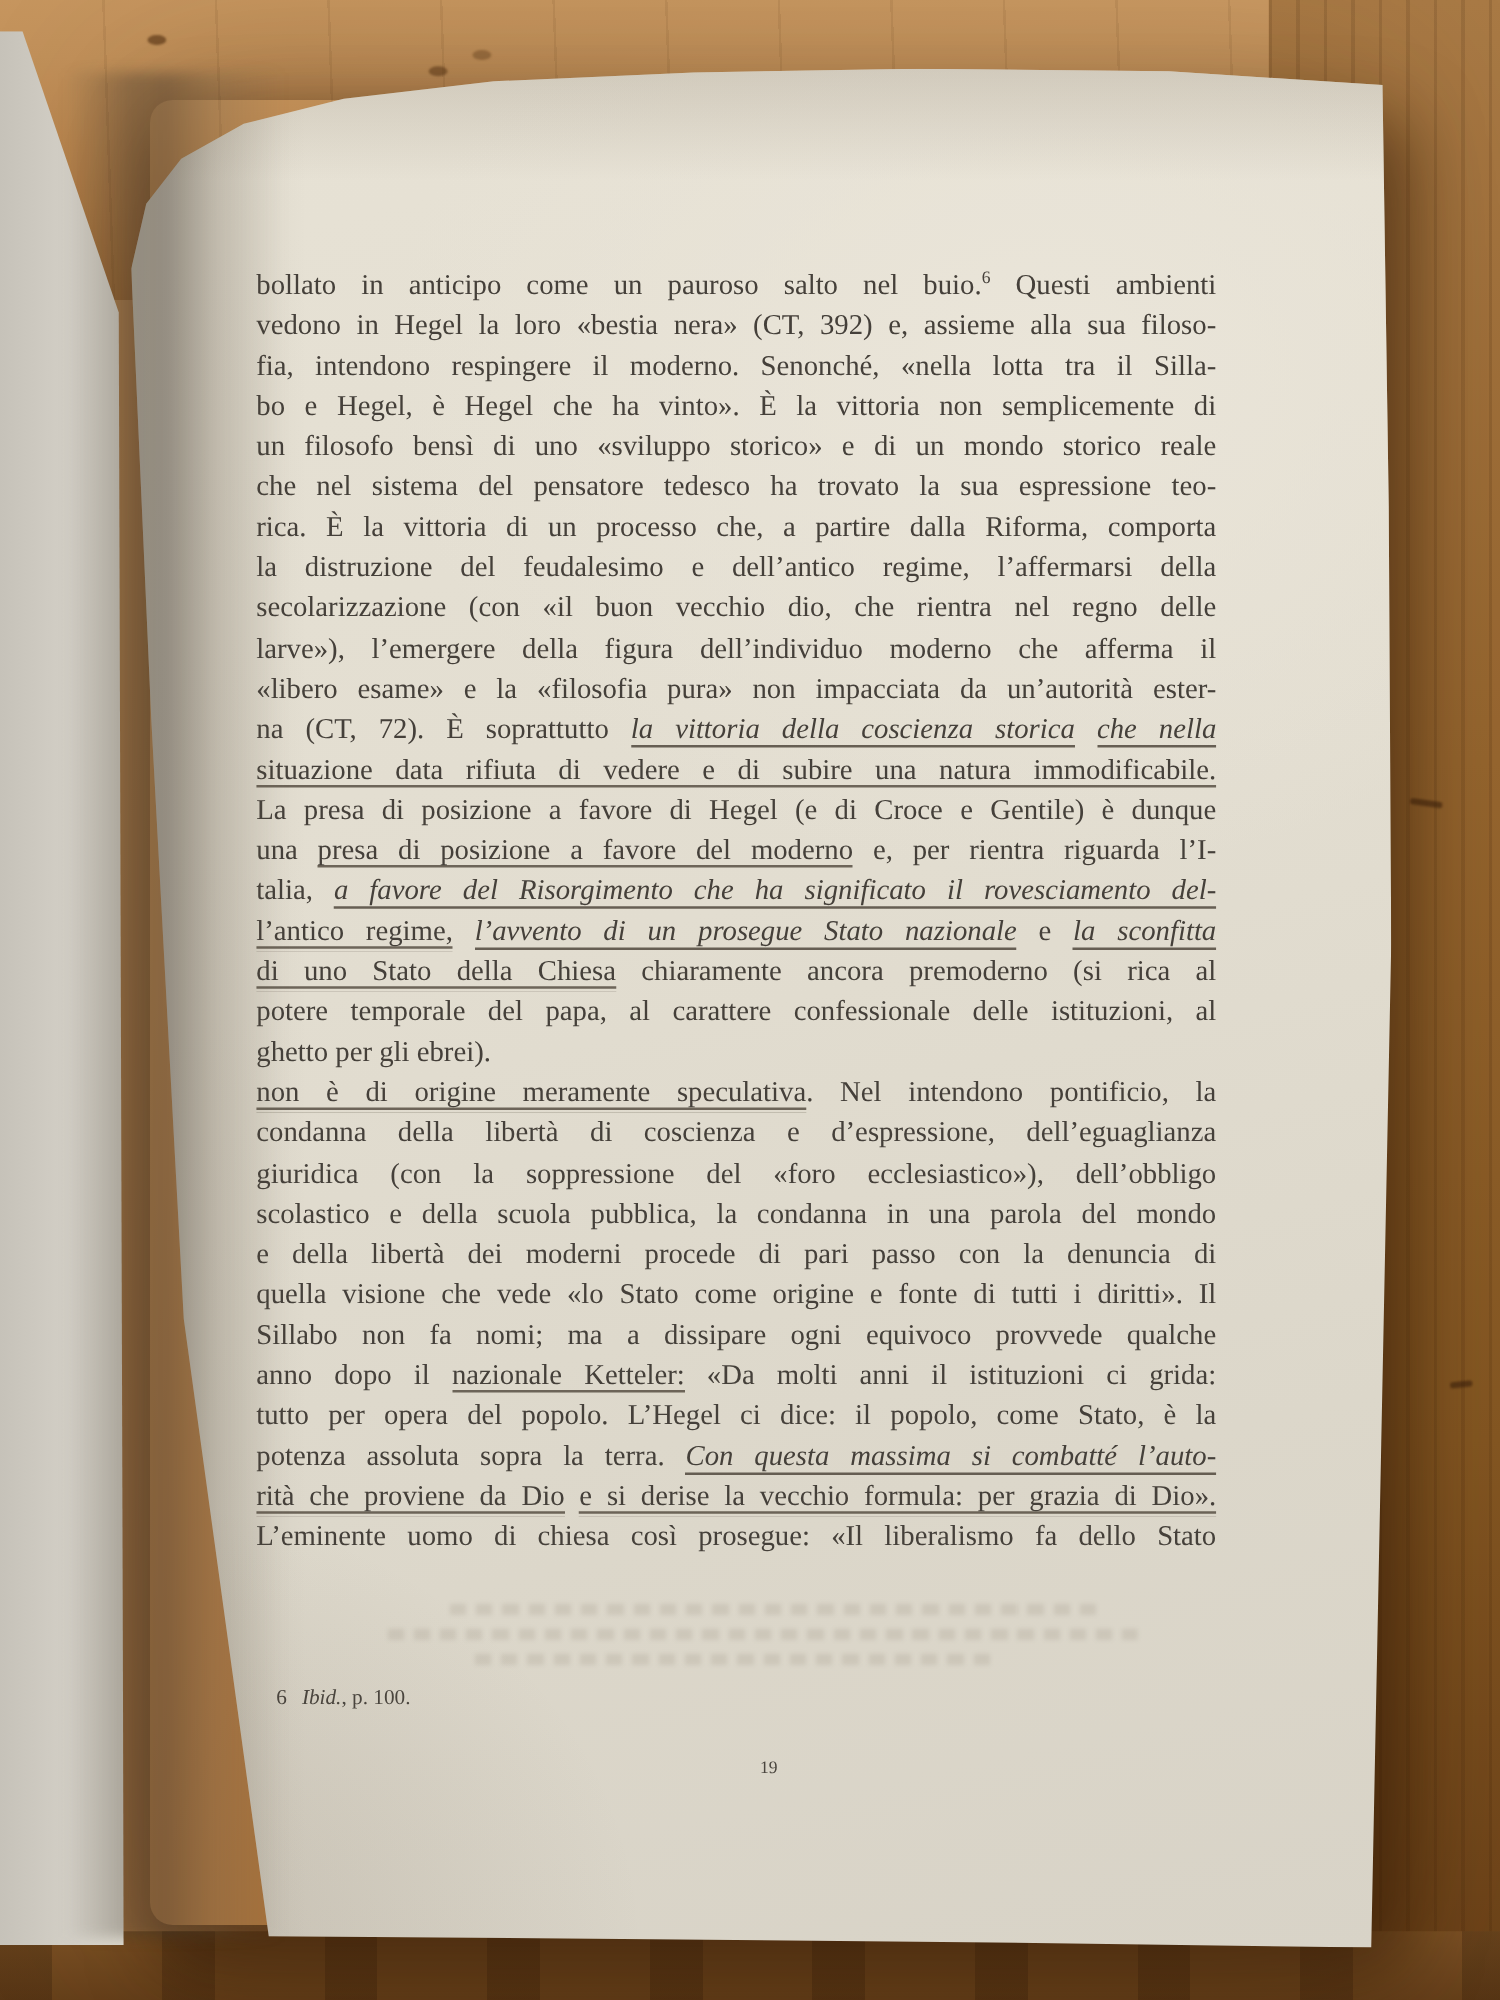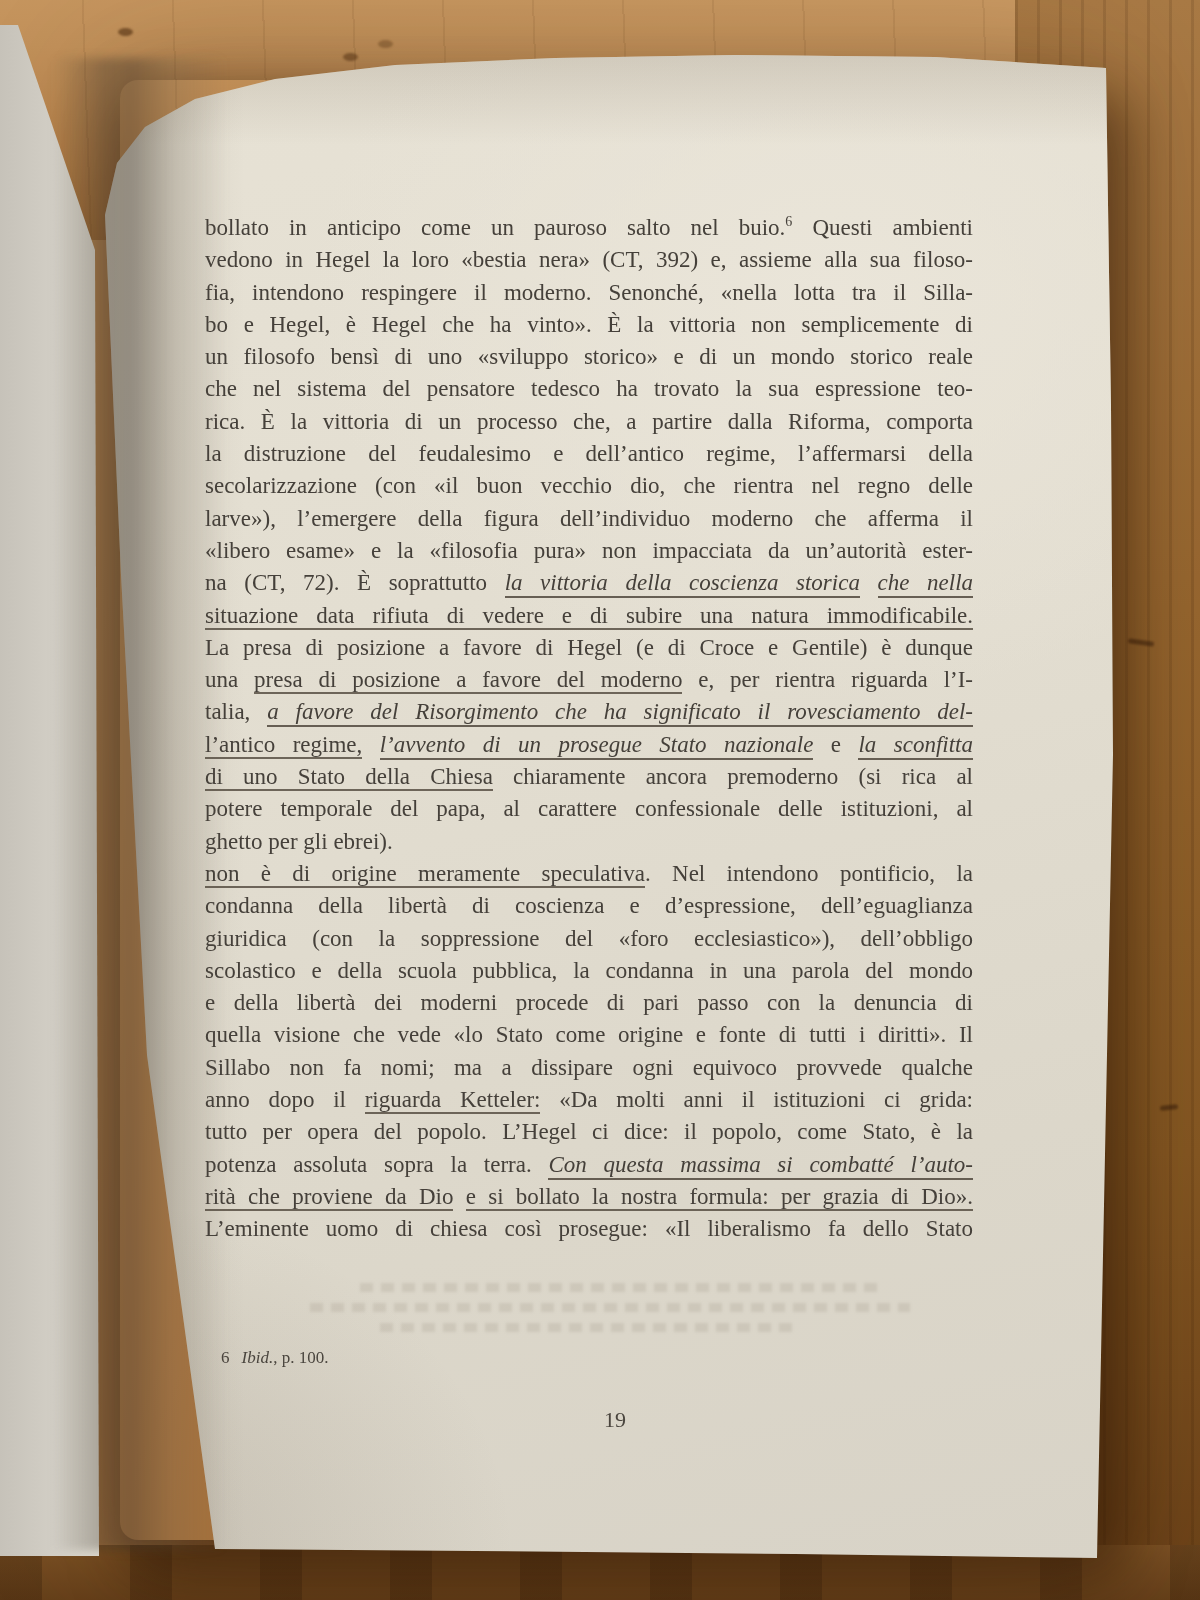--- a/index.html
+++ b/index.html
@@ -54,21 +54,21 @@
   .line{text-align:justify;text-align-last:justify;height:32.3px;overflow:hidden;}
   .line.flush{text-align-last:left;}
   .line.ind{text-indent:40px;}
   .sup{vertical-align:super;font-size:14px;line-height:0;}
   .it{font-style:italic;margin-top:48px;}
   .u1{border-bottom:2.5px solid rgba(75,66,55,.82);padding-bottom:1px;font-style:italic;}
   .u2{border-bottom:6px double rgba(75,66,55,.78);}
   .footnote{position:absolute;left:126px;top:1293px;width:600px;color:#4a453e;font-size:17px;}
   .footnote .marker{margin-right:12px;}
   .pagenum{position:absolute;left:110px;top:1352px;width:768px;padding-left:26px;
-    text-align:center;color:#4a453e;font-size:22px;}
+    text-align:center;color:#4a453e;font-size:14px;}
 
   
   .showthrough{position:absolute;left:155px;top:1228px;width:700px;height:70px;opacity:.5;filter:blur(1.6px);}
   .showthrough .st{height:9px;margin-bottom:11px;
     background:repeating-linear-gradient(90deg,rgba(125,113,96,.30) 0 13px,rgba(0,0,0,0) 13px 21px);}
   .showthrough .st:nth-child(1){margin-left:110px;width:520px;}
   .showthrough .st:nth-child(2){margin-left:60px;width:600px;}
   .showthrough .st:nth-child(3){margin-left:130px;width:420px;}
 </style>
 </head>
@@ -117,24 +117,24 @@
         <div class="line"><span class="u2">di uno Stato della Chiesa</span><span> chiaramente ancora premoderno (si rica al</span></div>
         <div class="line"><span>potere temporale del papa, al carattere confessionale delle istituzioni, al</span></div>
         <div class="line flush"><span>ghetto per gli ebrei).</span></div>
         <div class="line"><span class="u2">non è di origine meramente speculativa</span><span>. Nel intendono pontificio, la</span></div>
         <div class="line"><span>condanna della libertà di coscienza e d’espressione, dell’eguaglianza</span></div>
         <div class="line"><span>giuridica (con la soppressione del «foro ecclesiastico»), dell’obbligo</span></div>
         <div class="line"><span>scolastico e della scuola pubblica, la condanna in una parola del mondo</span></div>
         <div class="line"><span>e della libertà dei moderni procede di pari passo con la denuncia di</span></div>
         <div class="line"><span>quella visione che vede «lo Stato come origine e fonte di tutti i diritti». Il</span></div>
         <div class="line"><span>Sillabo non fa nomi; ma a dissipare ogni equivoco provvede qualche</span></div>
-        <div class="line"><span>anno dopo il </span><span class="u2">riguarda Ketteler:</span><span> «Da molti anni il istituzioni ci grida:</span></div>
+        <div class="line"><span>anno dopo il </span><span class="u2">nazionale Ketteler:</span><span> «Da molti anni il istituzioni ci grida:</span></div>
         <div class="line"><span>tutto per opera del popolo. L’Hegel ci dice: il popolo, come Stato, è la</span></div>
         <div class="line"><span>potenza assoluta sopra la terra. </span><span class="u1">Con questa massima si combatté l’auto-</span></div>
-        <div class="line"><span class="u2">rità che proviene da Dio</span><span> </span><span class="u2">e si bollato la nostra formula: per grazia di Dio».</span></div>
+        <div class="line"><span class="u2">rità che proviene da Dio</span><span> </span><span class="u2">e si derise la vecchio formula: per grazia di Dio».</span></div>
         <div class="line"><span>L’eminente uomo di chiesa così prosegue: «Il liberalismo fa dello Stato</span></div>
       </div>
 
     <div class="footnote">
       <span class="marker">6</span><span id="footnote-segs"><span class="it">Ibid.</span><span>, p. 100.</span></span>
     </div>
 
     <div class="pagenum">19</div>
   </div>
 

